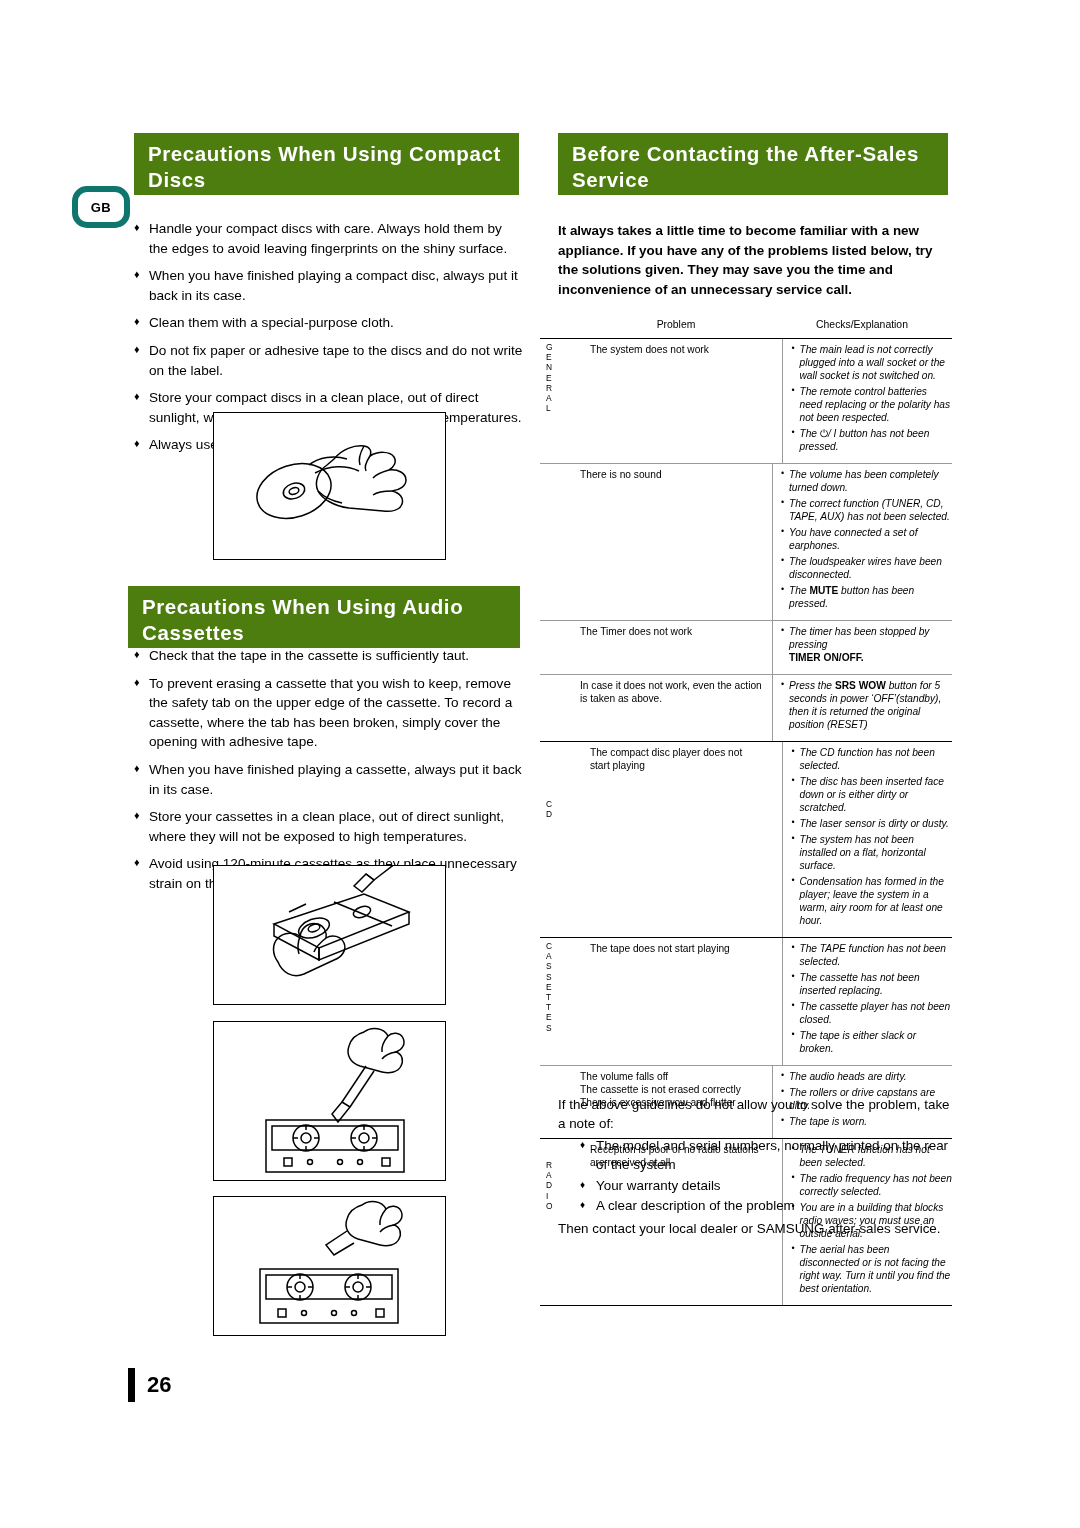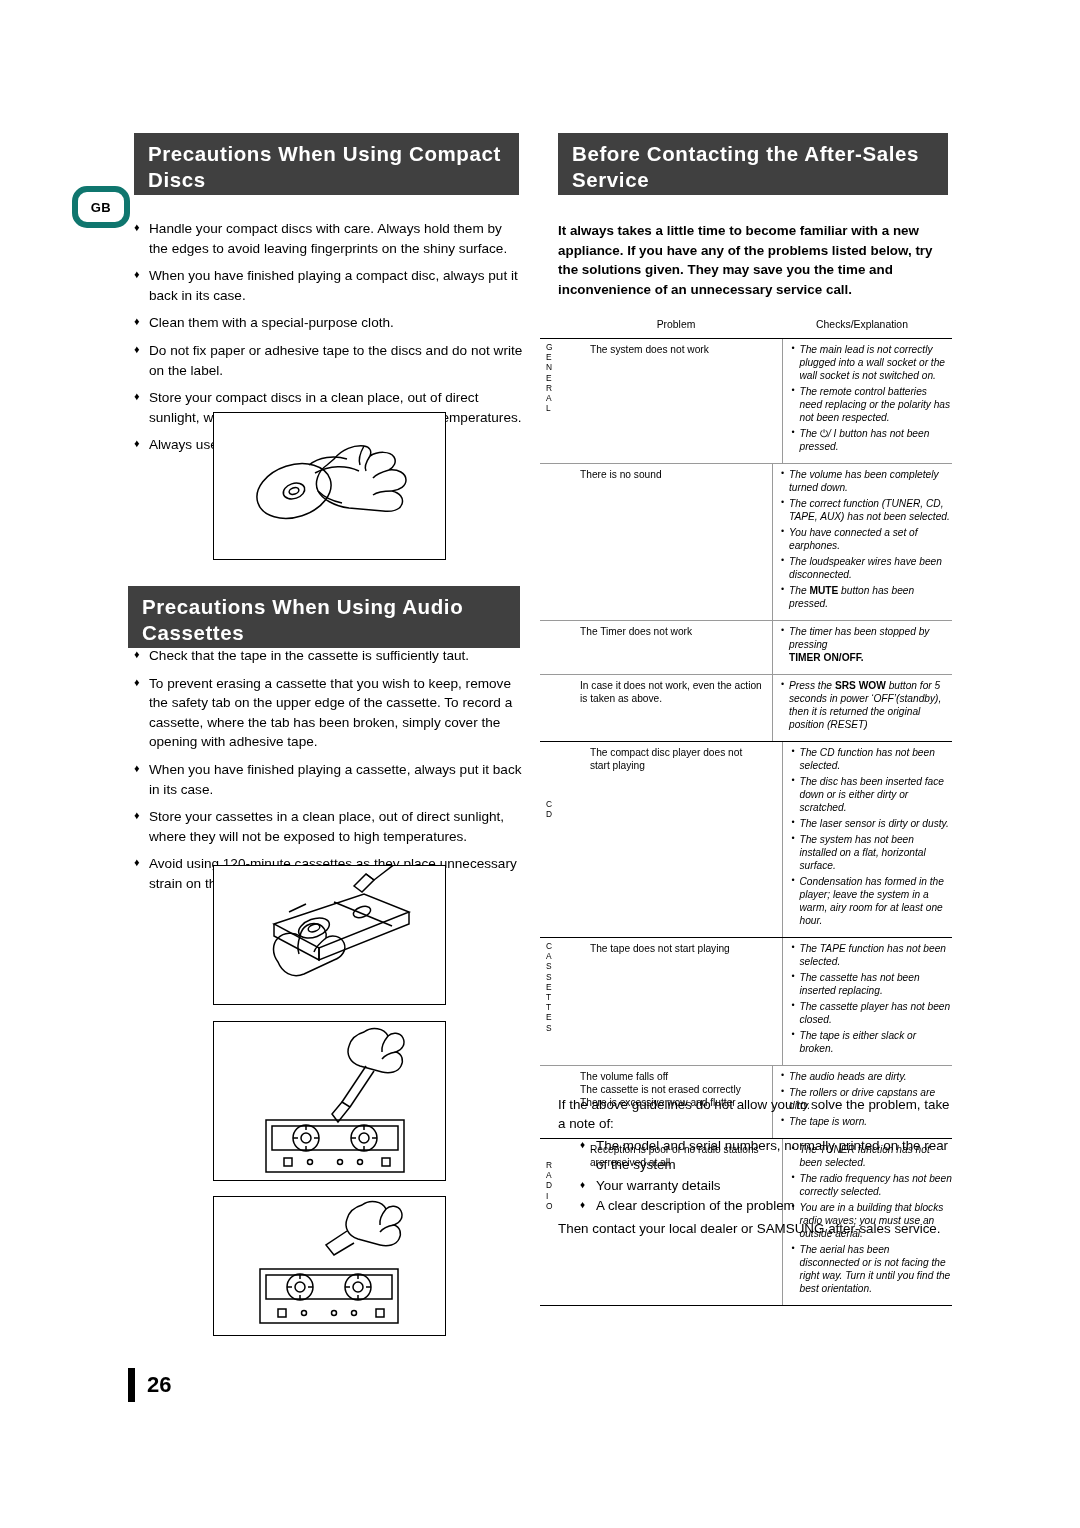--- a/index.html
+++ b/index.html
@@ -35,21 +35,21 @@
     align-items: center;
     justify-content: center;
     font-size: 13px;
     font-weight: bold;
     letter-spacing: 0.5px;
   }
 
   
   .banner {
     position: absolute;
-    background: #404040;
+    background: #4d7c0f;
     color: #ffffff;
     font-weight: bold;
     font-size: 20.5px;
     letter-spacing: 0.6px;
     line-height: 26px;
     padding: 8px 0 9px 14px;
     box-sizing: border-box;
   }
   .banner .l2 { display: block; }
 

